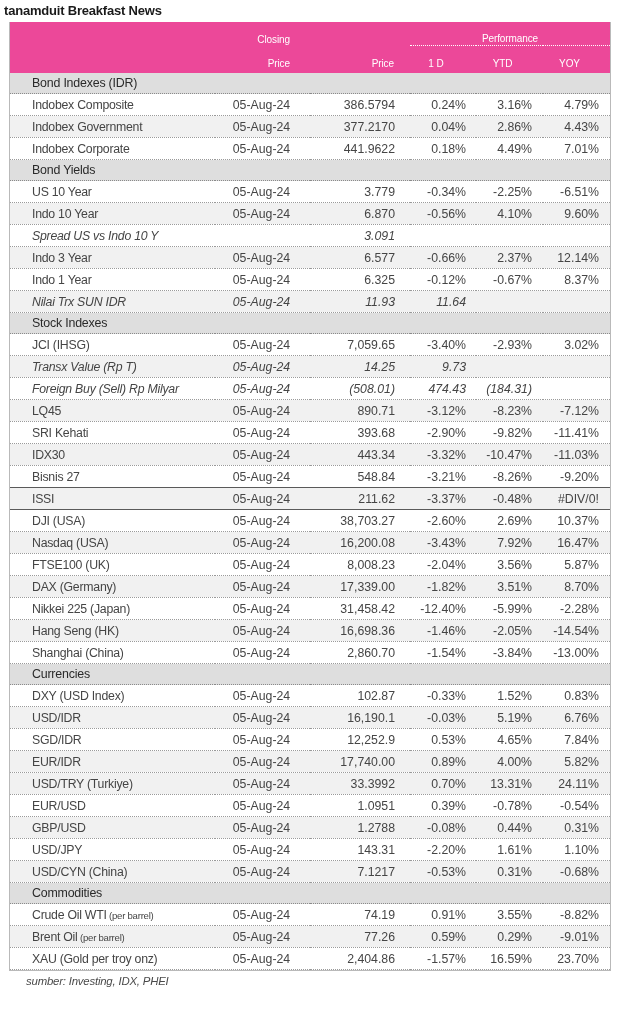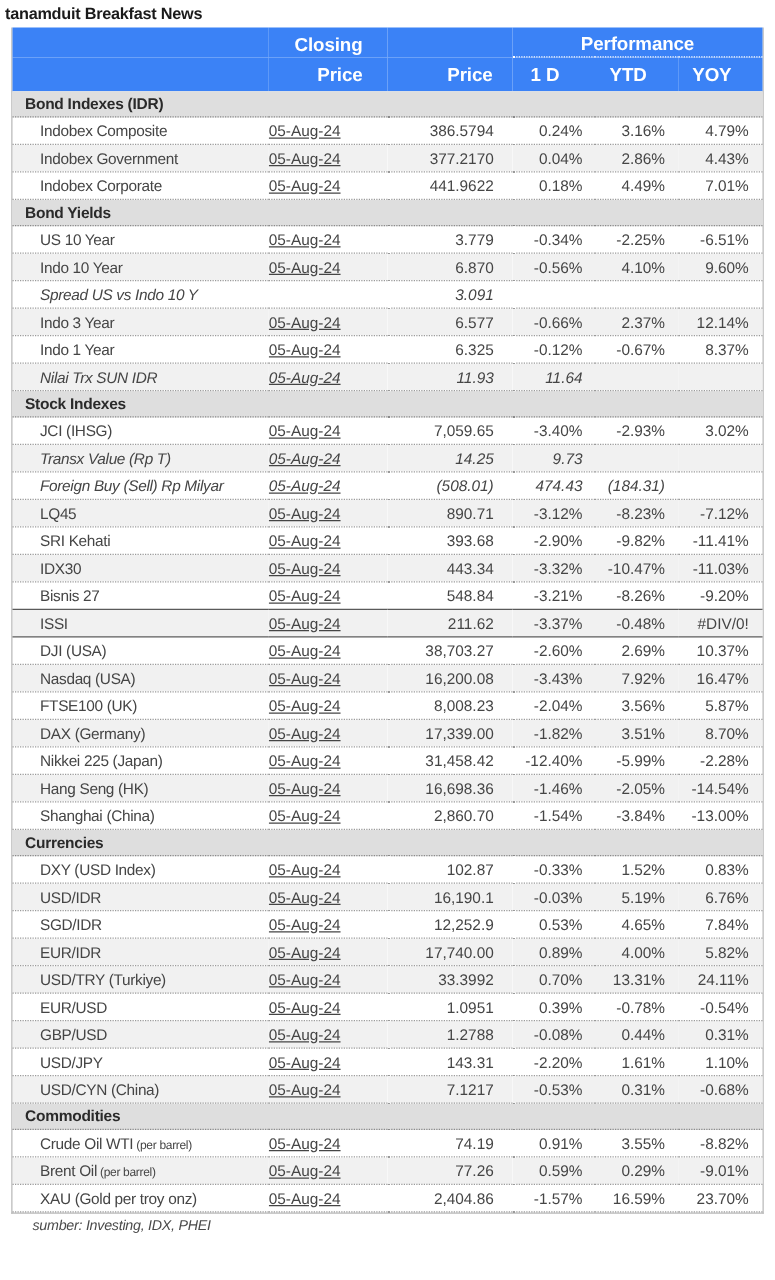--- a/index.html
+++ b/index.html
@@ -41,67 +41,67 @@
   
   col.c-label { width: 205px; }
   col.c-date  { width: 95px;  }
   col.c-price { width: 100px; }
   col.c-1d    { width: 66px;  }
   col.c-ytd   { width: 67px;  }
   col.c-yoy   { width: 67px;  }
 
   
   thead th {
-    background: #3b82f6;
+    background: #ec4899;
     color: #ffffff;
-    font-weight: bold;
+    font-weight: normal;
     padding: 0;
-    font-size: 15px;
+    font-size: 10px;
     letter-spacing: -0.1px;
   }
   .hdr-r1 th { height: 22px; vertical-align: bottom; padding-bottom: 1px; }
   .hdr-r2 th { height: 23px; vertical-align: bottom; padding-bottom: 4px; }
   th.blank { }
   th.rgt  { text-align: center; padding-right: 14px !important; }
   th.perf-span {
     text-align: center;
     border-bottom: 1px dotted #ffffff;
   }
   th.price2 { text-align: right; padding-right: 16px !important; }
   th.closing2 { text-align: right; padding-right: 20px !important; }
 
   
   tr.section td {
     background: #dedede;
-    font-weight: bold;
+    font-weight: normal;
     font-size: 12.4px;
     color: #2a2a2a;
     height: 19px;
-    padding: 0 0 1px 10px;
+    padding: 0 0 1px 22px;
     border-bottom: 1px dotted #8a8a8a;
     letter-spacing: -0.2px;
   }
 
   
   tr.row td {
     height: 21px;
     border-bottom: 1px dotted #9a9a9a;
     padding: 0;
     color: #454545;
     white-space: nowrap;
     overflow: hidden;
   }
   tr.row.alt td { background: #f1f1f1; }
   tr.row td.lbl {
     padding-left: 22px;
     letter-spacing: -0.25px;
   }
   tr.row td.date {
+    text-align: center;
     padding-right: 2px;
-    text-decoration: underline;
   }
   tr.row td.num {
     text-align: right;
     padding-right: 15px;
   }
   tr.row td.num.d1  { padding-right: 10px; }
   tr.row td.num.ytd { padding-right: 11px; }
   tr.row td.num.yoy { padding-right: 11px; }
 
   tr.row.ital td { font-style: italic; }

